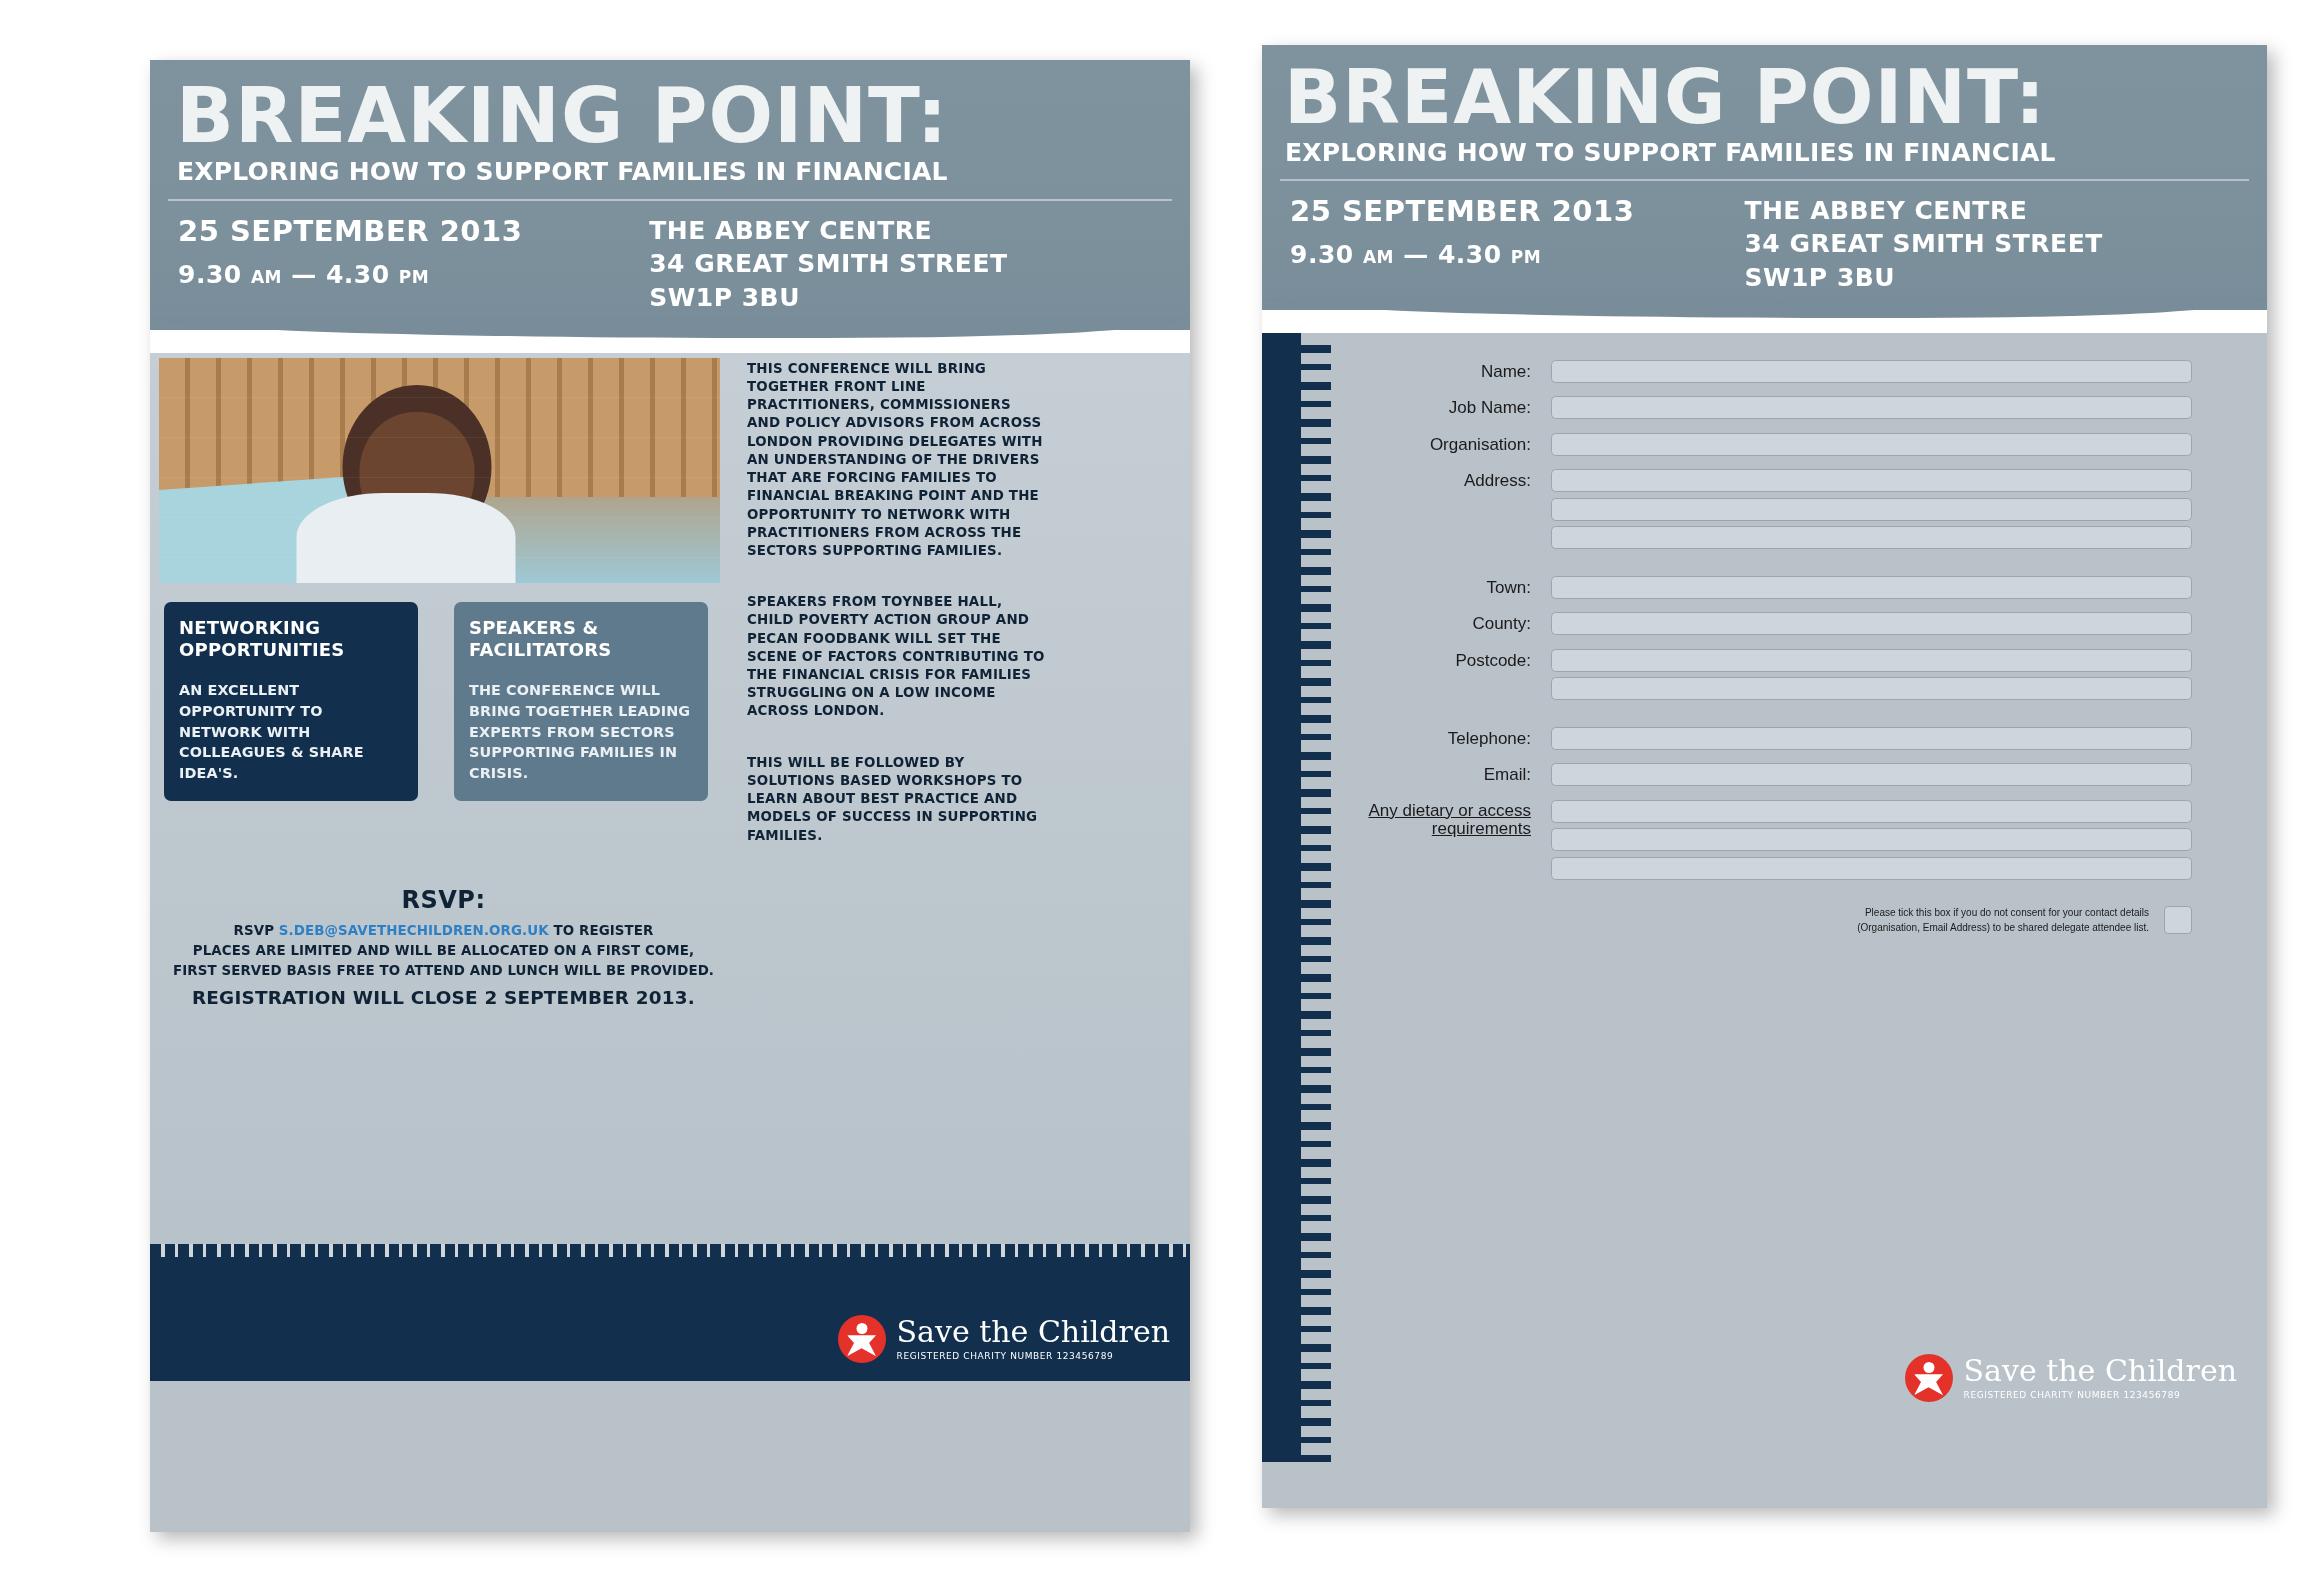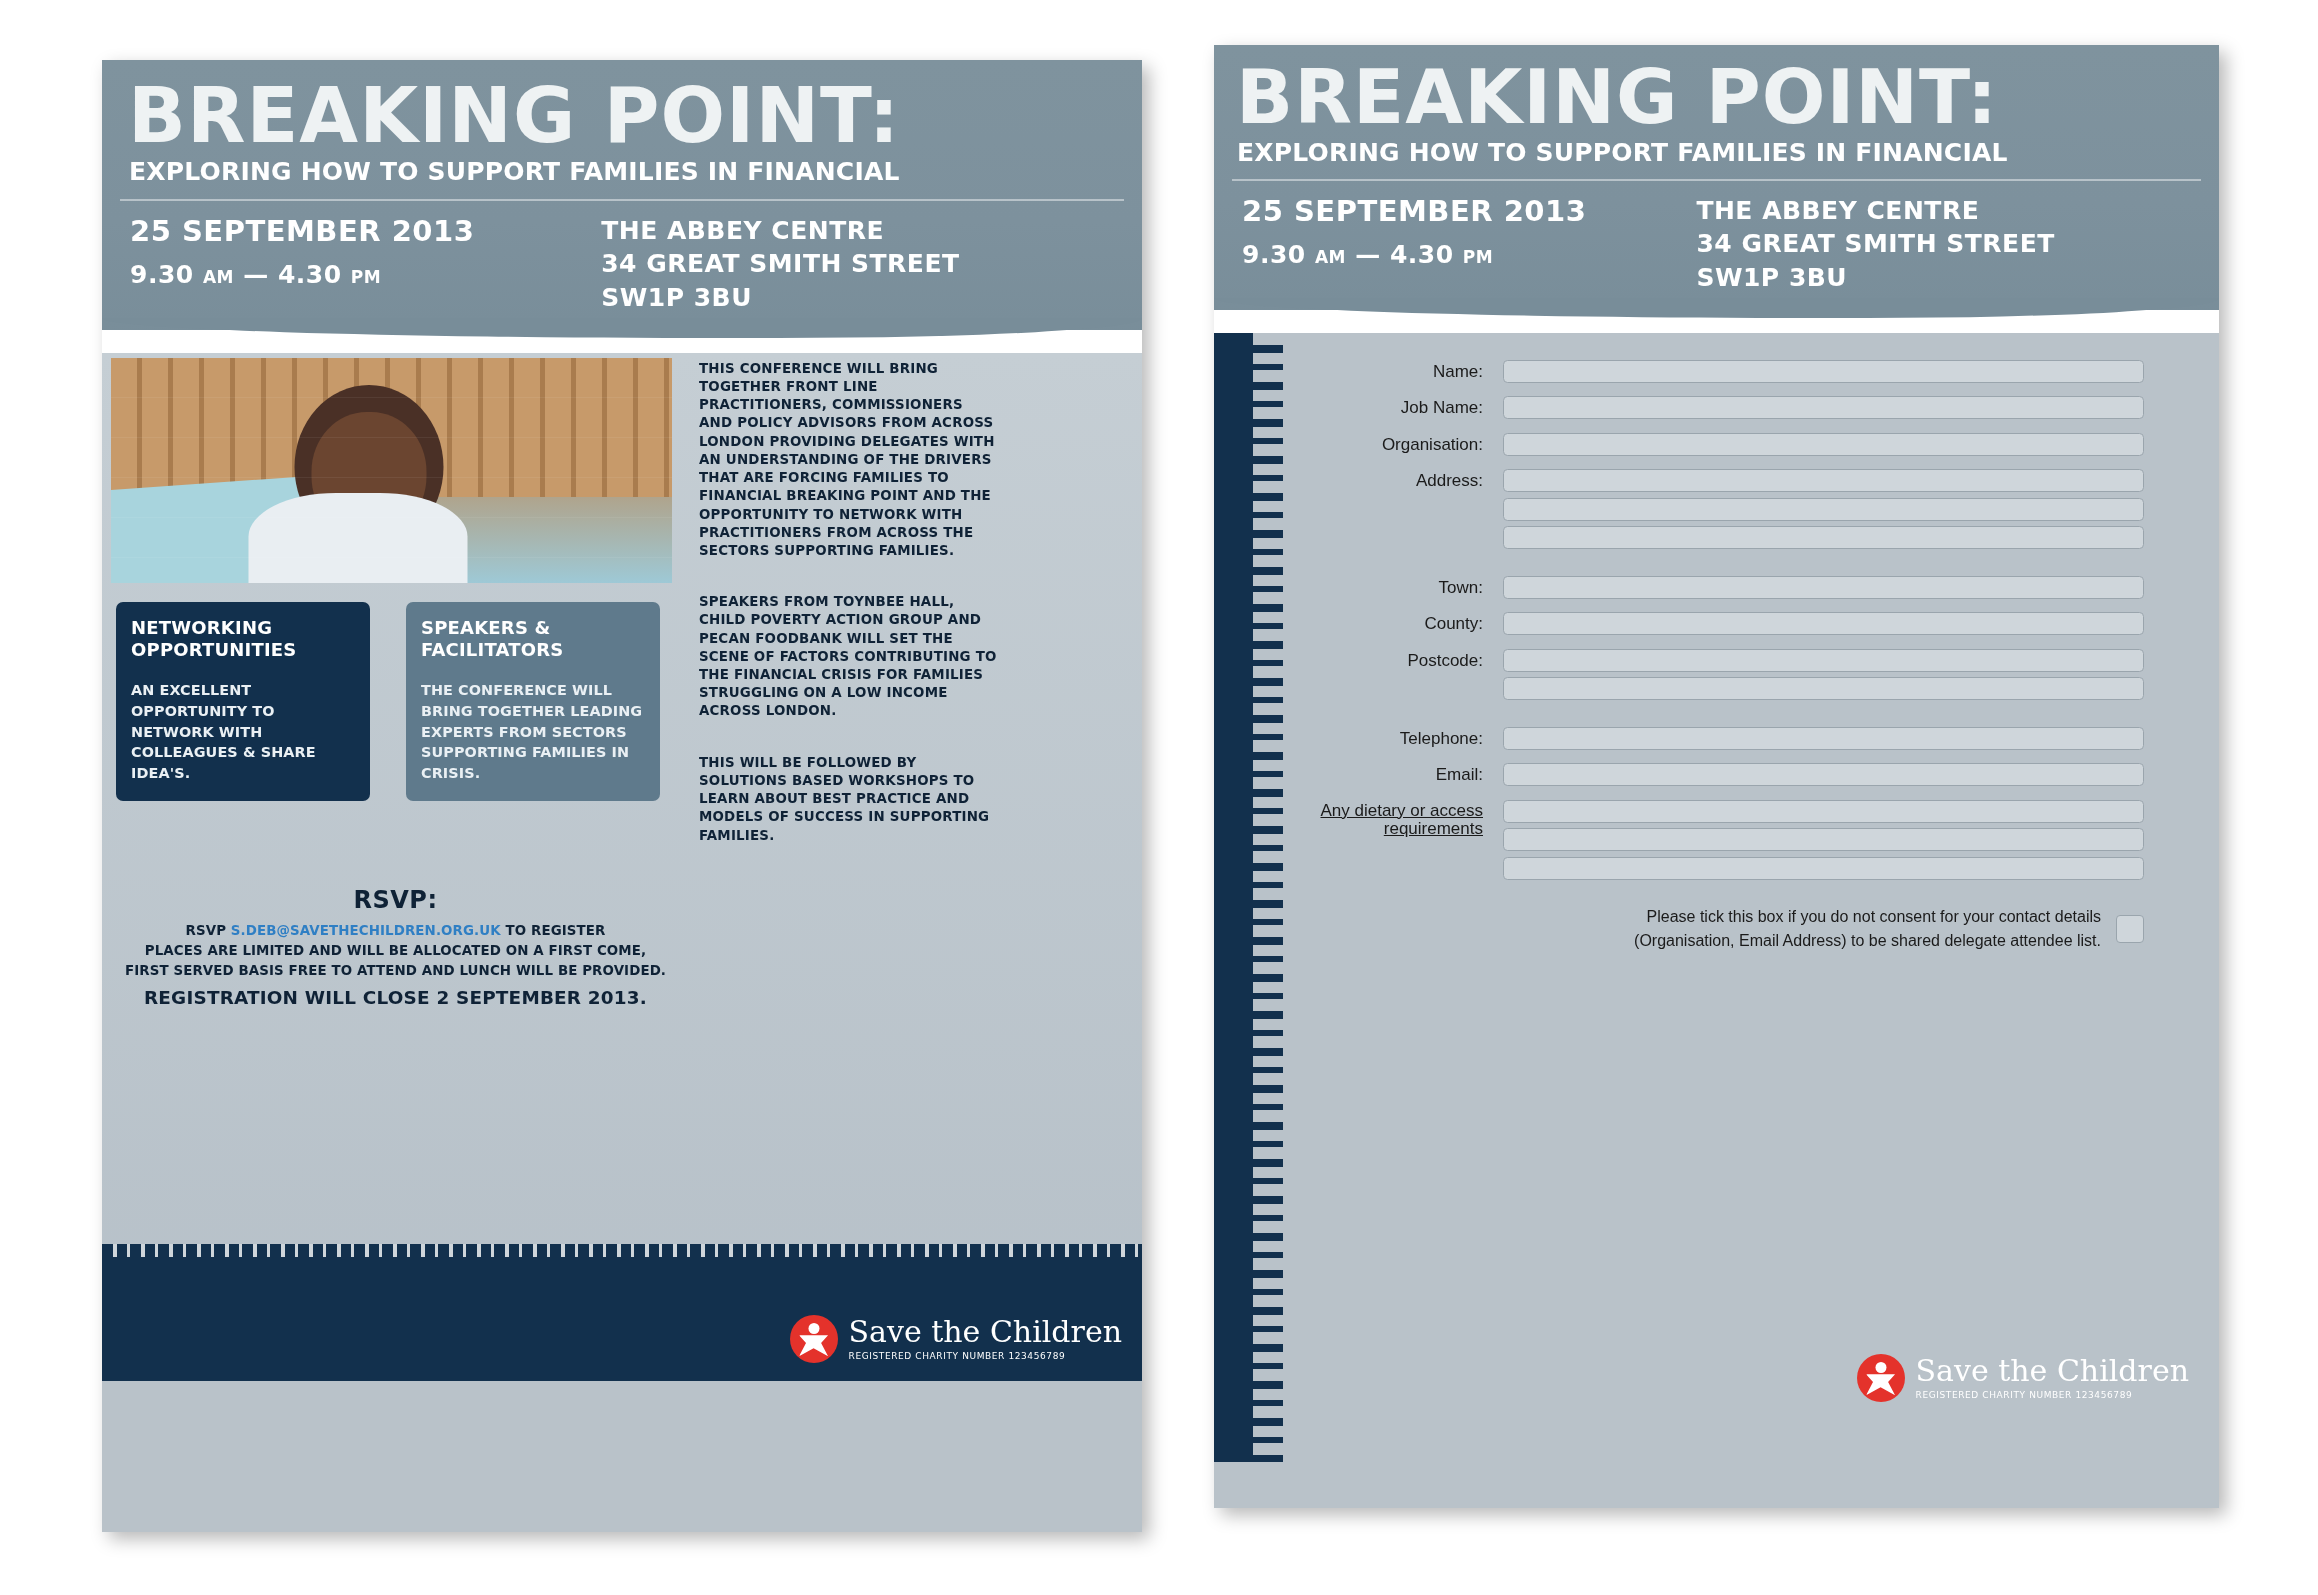--- a/index.html
+++ b/index.html
@@ -1,18 +1,18 @@
 <!DOCTYPE html>
 <html style="font-size:8px"><head>
 <meta charset="utf-8">
 <style>
   html,body{margin:0;padding:0;background:#ffffff;}
   body{width:2319px;height:1596px;font-family:"Liberation Sans",sans-serif;overflow:hidden;}
 
-  .stage{position:relative;width:1837px;height:1596px;background:#fff;}
+  .stage{position:relative;width:1837px;height:1596px;background:#fff;margin-left:48px;}
 
   
   .poster{position:absolute;background:#b9c2c9;box-shadow:7px 7px 17px rgba(0,0,0,.28);overflow:hidden;}
   .poster-left{left:102px;top:60px;width:1040px;height:1472px;}
   .poster-right{left:1214px;top:45px;width:1005px;height:1463px;}
 
   
   .header{position:relative;width:100%;background:linear-gradient(180deg,#7f939e 0%,#7d919d 55%,#788d99 100%);padding:0;}
   .hdr-title{font-family:"DejaVu Sans",sans-serif;font-weight:bold;color:#eef2f3;letter-spacing:1px;}
 
@@ -90,21 +90,21 @@
   .frow{display:flex;align-items:flex-start;margin-bottom:8px;}
   .flabel{width:214px;text-align:right;padding-right:20px;box-sizing:border-box;color:#1b1b1b;
      font-family:"Liberation Sans",sans-serif;font-size:17px;line-height:23px;}
   .flabel.two{line-height:18px;padding-top:2px;text-decoration:underline;}
   .finputs{flex:1;}
   .finput{display:block;width:100%;height:23px;background:#cfd6db;border:1px solid #9aa5ad;border-radius:4.5px;
      box-sizing:border-box;margin-bottom:5.5px;}
   .gap-s{height:13px;}
   .consent{display:flex;align-items:center;margin-top:20px;}
   .consent-text{flex:1;text-align:right;padding-right:15px;color:#1b1b1b;
-     font-family:"Liberation Sans",sans-serif;font-size:16px;line-height:1.5;}
+     font-family:"Liberation Sans",sans-serif;font-size:10px;line-height:1.5;}
   .consent-box{width:26px;height:26px;background:#cfd6db;border:1px solid #9aa5ad;border-radius:4px;flex:0 0 auto;}
   .logo-right{position:absolute;right:30px;bottom:60px;}
   .logo-right .stc-name,.logo-right .stc-reg{color:#ffffff;}
 </style>
 </head>
 <body>
 
 <div class="stage">
 
   <div class="poster poster-left">

